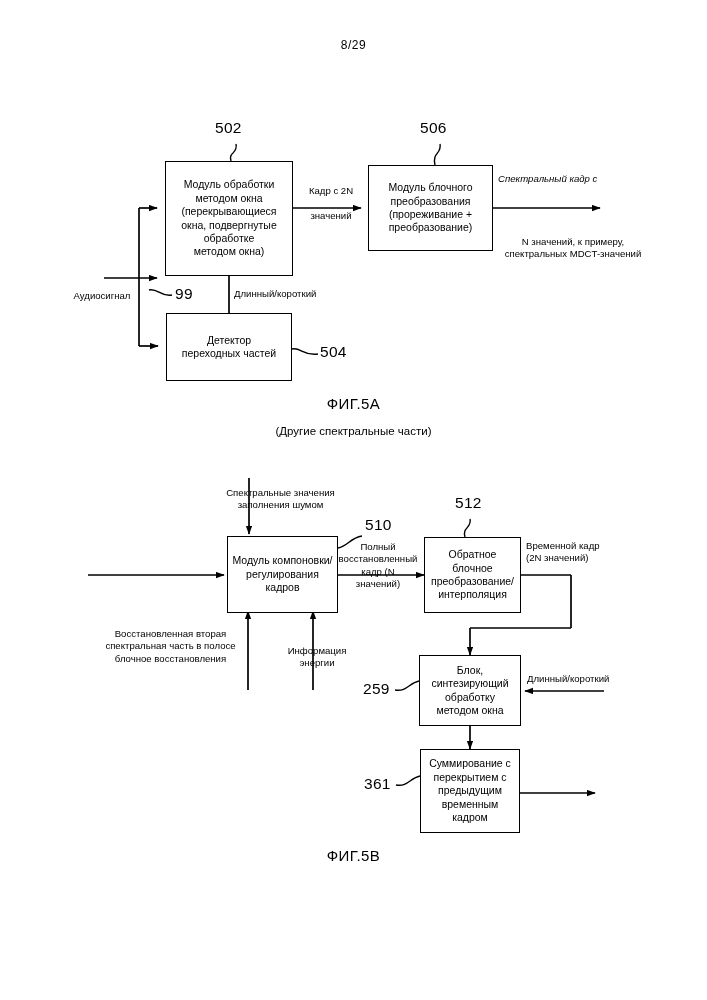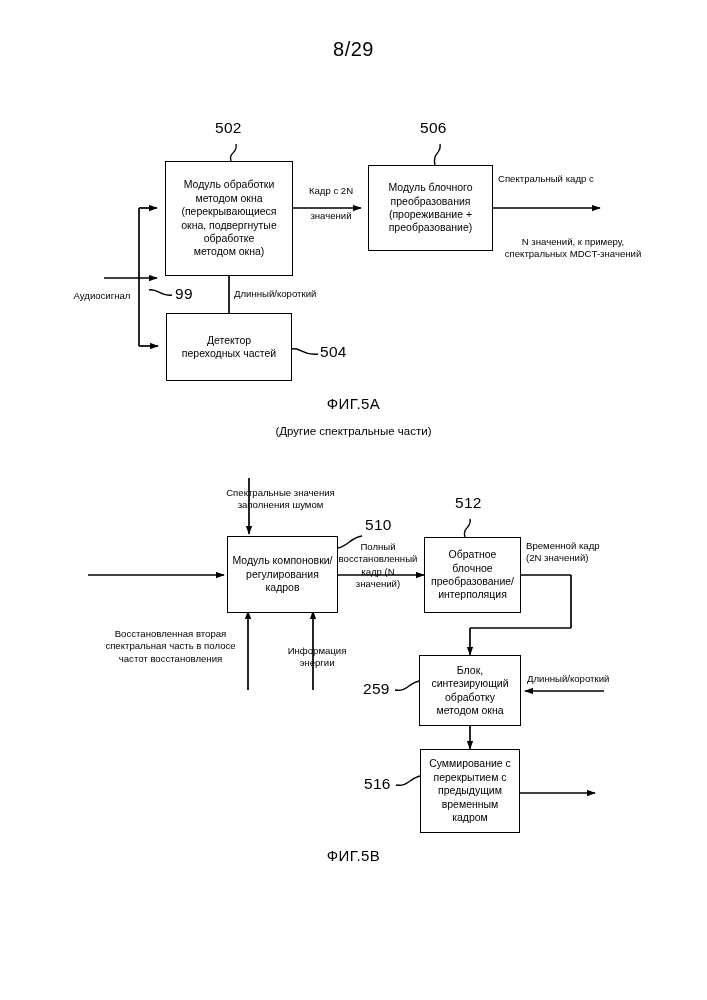--- a/index.html
+++ b/index.html
@@ -23,21 +23,21 @@
     width: 707px;
     height: 1000px;
     pointer-events: none;
   }
   .page-num {
     position: absolute;
     width: 707px;
     top: 38px;
     left: 0;
     text-align: center;
-    font-size: 20px;
+    font-size: 12px;
     letter-spacing: 0.5px;
   }
   .box {
     position: absolute;
     border: 1.6px solid #000;
     background: #fff;
     box-sizing: border-box;
     display: flex;
     align-items: center;
     justify-content: center;
@@ -170,21 +170,21 @@
   <div class="refnum" style="left:175px; top:285px;">99</div>
 
   <div class="lbl" style="left:48px; top:290px; width:108px;">Аудиосигнал</div>
 
   <div class="lbl" style="left: 296px; top: 185px; width: 70px; white-space: pre-line;">Кадр с 2N
 
 значений</div>
 
   <div class="lbl" style="left:234px; top:288px; width:110px; text-align:left;">Длинный/короткий</div>
 
-  <div class="lbl" style="left:498px; top:173px; width:150px; text-align:left;">Спектральный кадр с</div>
+  <div class="lbl" style="left:498px; top:173px; width:150px; text-align:left;font-style:italic;">Спектральный кадр с</div>
 
   <div class="lbl" style="left: 493px; top: 212px; width: 160px; text-align: center; white-space: pre-line; margin-top: 24px;">N значений, к примеру,
 спектральных MDCT-значений</div>
 
   <div class="figcap" style="top:395px;">ФИГ.5А</div>
   <div class="figsub" style="top:425px;">(Другие спектральные части)</div>
 
   <div class="box" style="left:227px; top:536px; width:111px; height:77px;">
     <span style="white-space: pre-line;">Модуль компоновки/
 регулирования
@@ -209,29 +209,29 @@
     <span style="white-space: pre-line;">Суммирование с
 перекрытием с
 предыдущим
 временным
 кадром</span>
   </div>
 
   <div class="refnum" style="left:365px; top:516px;">510</div>
   <div class="refnum" style="left:455px; top:494px;">512</div>
   <div class="refnum" style="left:363px; top:680px;">259</div>
-  <div class="refnum" style="left:364px; top:775px;">516</div>
+  <div class="refnum" style="left:364px; top:775px;">361</div>
 
   <div class="lbl" style="left: 173px; top: 487px; width: 215px; white-space: pre-line;">Спектральные значения
 заполнения шумом</div>
 
 
   <div class="lbl" style="left: 83px; top: 628px; width: 175px; white-space: pre-line;">Восстановленная вторая
 спектральная часть в полосе
-частот восстановления</div>
+блочное восстановления</div>
 
   <div class="lbl" style="left: 277px; top: 645px; width: 80px; white-space: pre-line;">Информация
 энергии</div>
 
   <div class="lbl" style="left: 331px; top: 541px; width: 94px; white-space: pre-line;">Полный
 восстановленный
 кадр (N
 значений)</div>
 
   <div class="lbl" style="left: 526px; top: 540px; width: 110px; text-align: left; white-space: pre-line;">Временной кадр

